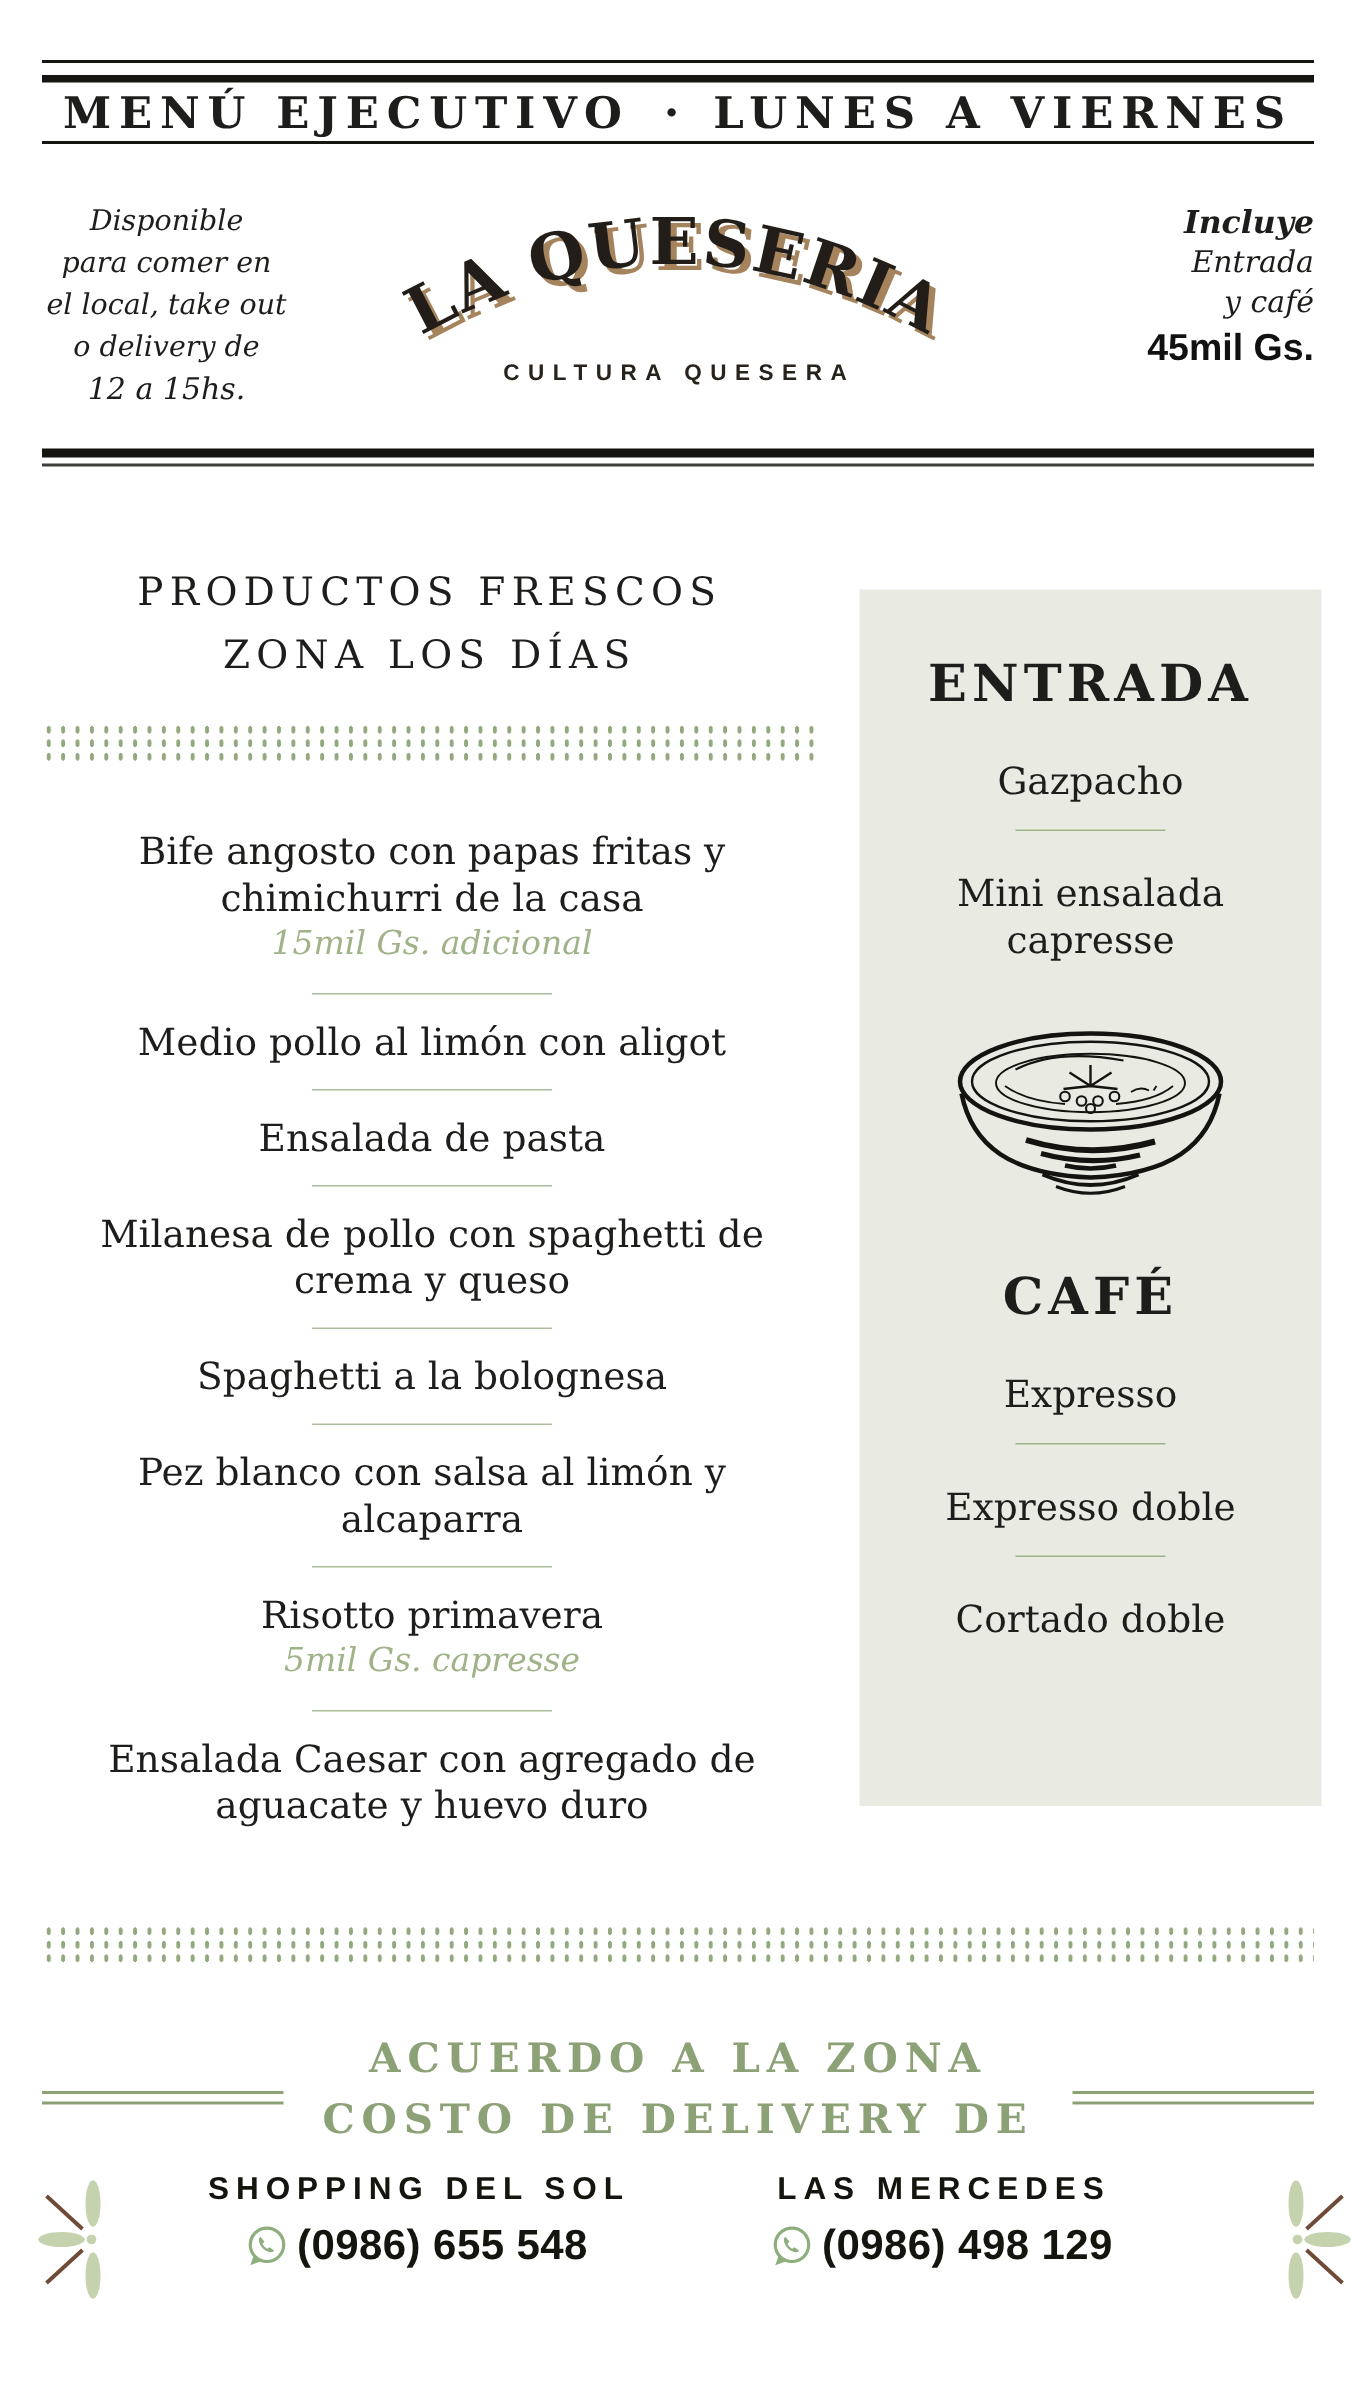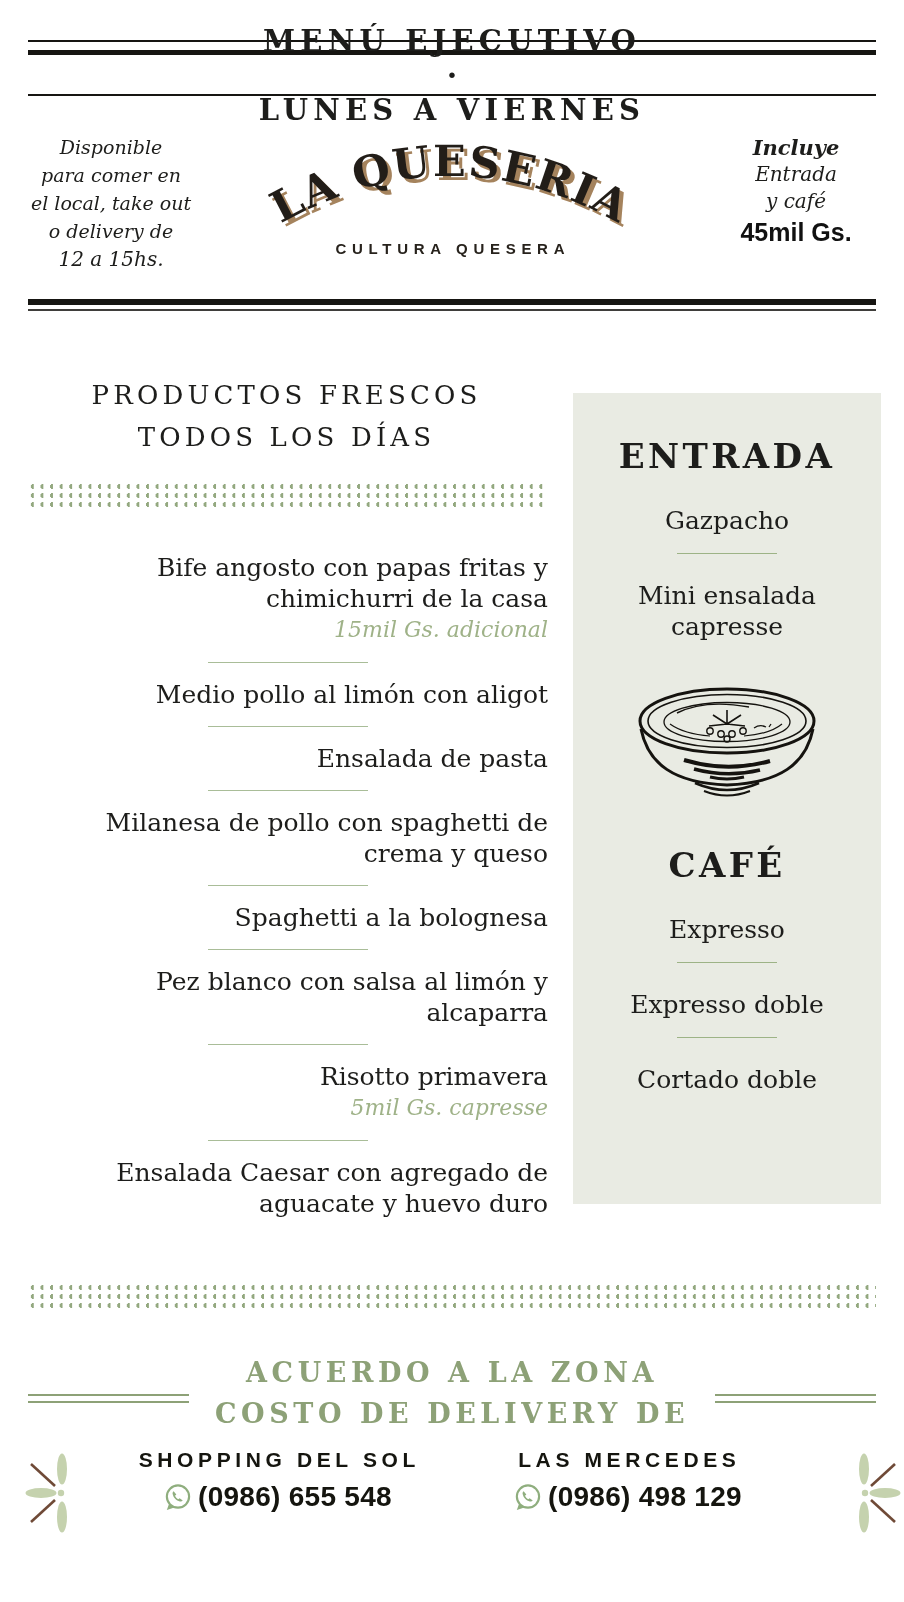--- a/index.html
+++ b/index.html
@@ -9,58 +9,58 @@
   }
   .rule { position:absolute; left:28px; right:28px; background:#161512; }
   .rule.thin-top   { top:40px;  height:2px; }
   .rule.thick-top  { top:50px;  height:5px; }
   .rule.under-mast { top:94px;  height:2px; }
   .rule.thick-mid  { top:299px; height:6px; }
   .rule.thin-mid   { top:309px; height:2px; background:#3f3e3b; }
 
   .masthead {
     position:absolute; top:57px; left:42px; right:42px; height:36px;
-    display:flex; justify-content:center; align-items:center;
-    font-weight:bold; font-size:29px; letter-spacing:.18em;flex-direction:column;
+    display:flex; justify-content:space-between; align-items:center;
+    font-weight:bold; font-size:29px; letter-spacing:.18em;
   }
   .masthead .dot { letter-spacing:0; font-size:30px; }
 
   .availability {
     position:absolute; left:26px; top:133px; width:170px; text-align:center;
     font-style:italic; font-size:19px; line-height:28px;
   }
   .availability .bold-line { font-weight:normal; font-size:20px; }
 
   .logo-wrap { position:absolute; left:268px; top:128px; width:364px; text-align:center; }
   .logo-tagline {
     margin-top:6px; font-family:"Liberation Sans", sans-serif; font-weight:bold;
     font-size:15px; letter-spacing:.38em; color:#27221c; text-indent:.38em;
   }
 
-  .includes { position:absolute; left:716px; top:134px; width:160px; text-align:center; }
+  .includes { position:absolute; left:716px; top:134px; width:160px; text-align:right; }
   .includes .inc1 { font-weight:bold; font-style:italic; font-size:21px; line-height:27px; }
   .includes .inc2 { font-style:italic; font-size:20px; line-height:27px; }
   .includes .price {
     margin-top:3px; font-family:"Liberation Sans", sans-serif; font-weight:bold;
     font-size:25px; color:#111;
   }
 
   .section-heading {
     position:absolute; left:28px; top:374px; width:517px; text-align:center;
     font-size:26px; line-height:42px; letter-spacing:.16em;
   }
 
   .dots { position:absolute; height:27px;
     background-image: radial-gradient(1.7px 2.8px at 4.5px 4.5px, #93a87f 85%, rgba(255,255,255,0) 95%);
     background-size: 9.6px 9px;
   }
   .dots.dots-left   { left:28px; width:517px; top:482px; }
   .dots.dots-bottom { left:28px; width:848px; top:1283px; }
 
-  .dish-list { position:absolute; left:28px; top:552px; width:520px; text-align:right; }
+  .dish-list { position:absolute; left:28px; top:552px; width:520px; text-align:center; }
   .dish-name { font-size:25px; line-height:31px; }
   .dish-note { font-size:22px; line-height:32px; font-style:italic; color:#9fb288; }
   .dish-sep  { width:160px; margin:16px auto; border-top:1.5px solid #a9bd98; height:0; }
 
   .panel {
     position:absolute; left:573px; top:393px; width:308px; height:811px;
     background:#e9ebe3; text-align:center; box-sizing:border-box; padding:40px 30px 0;
   }
   .panel-title { font-weight:bold; font-size:34px; letter-spacing:.1em; line-height:46px; }
   .panel-title.cafe { margin-top:28px; }
@@ -146,21 +146,21 @@
     <div class="inc2">Entrada</div>
     <div class="inc2">y café</div>
     <div class="price">45mil Gs.</div>
   </div>
 
   <div class="rule thick-mid"></div>
   <div class="rule thin-mid"></div>
 
   <div class="section-heading">
     <div>PRODUCTOS FRESCOS</div>
-    <div>TODOS LOS DÍAS</div>
+    <div>ZONA LOS DÍAS</div>
   </div>
   <div class="dots dots-left"></div>
 
   <div class="dish-list">
     <div>
       <div class="dish-name">Bife angosto con papas fritas y chimichurri de la casa</div>
       <div class="dish-note">15mil Gs. adicional</div>
     </div>
     <div class="dish-sep"></div>
     <div>

